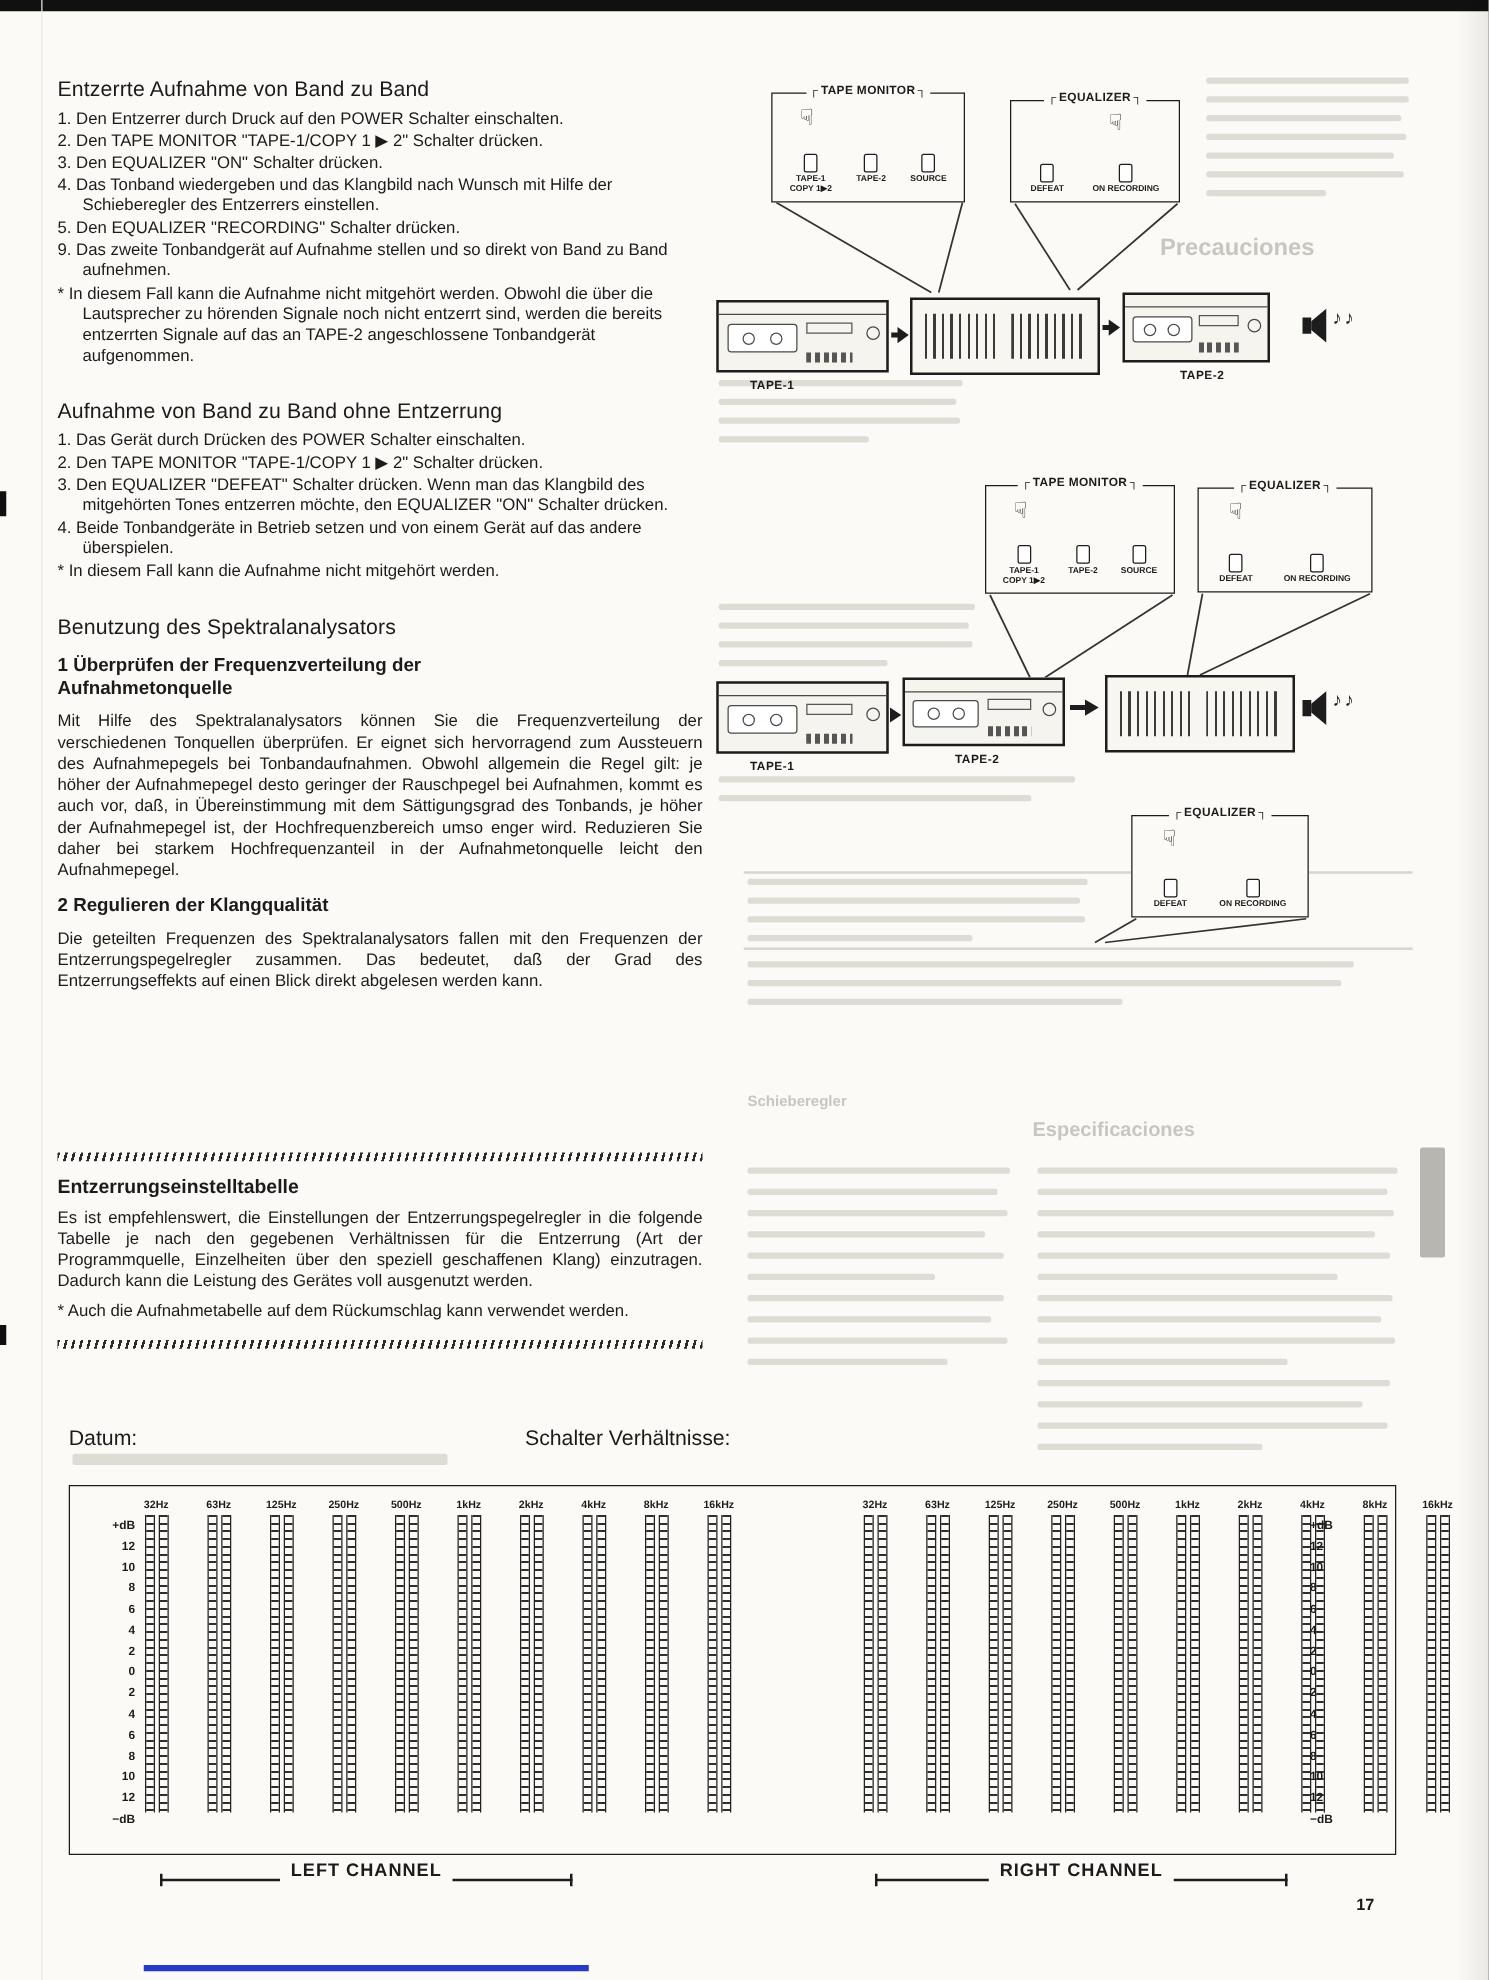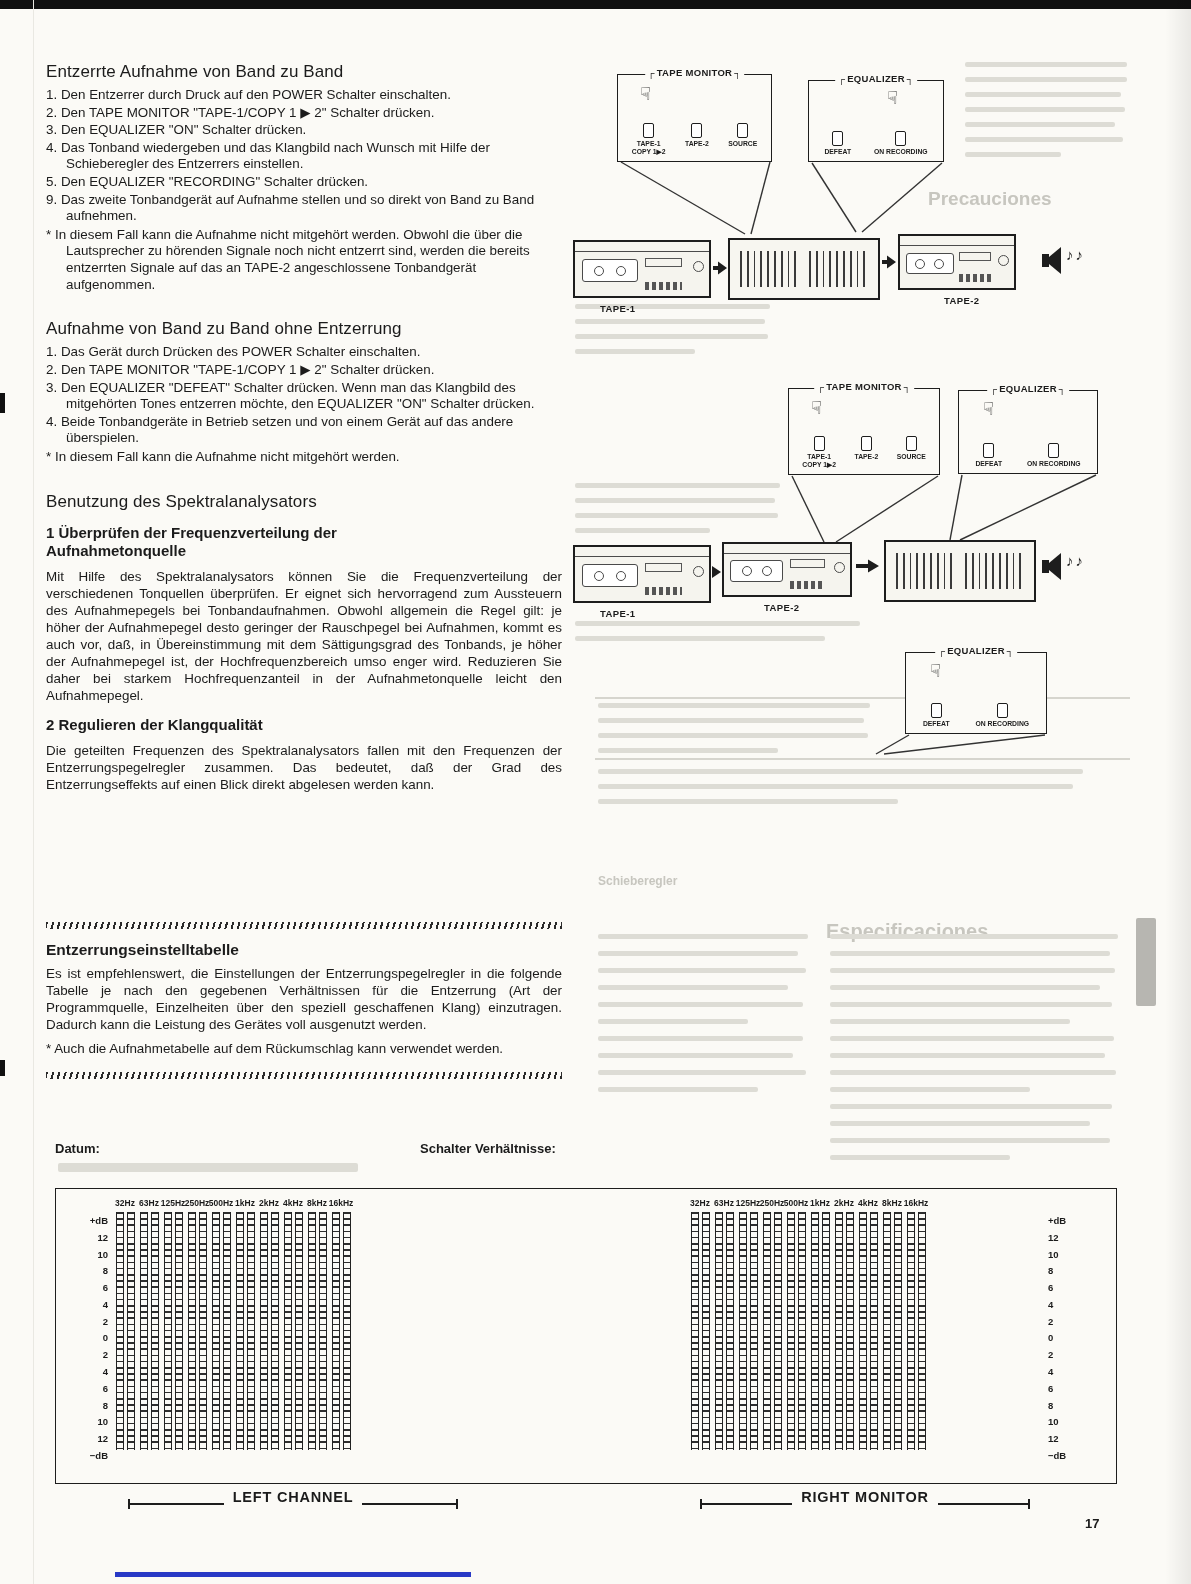--- a/index.html
+++ b/index.html
@@ -17,21 +17,21 @@
   .sec{margin-bottom:26px}
   .sec h1{font-size:17px;font-weight:normal;margin-bottom:5px;letter-spacing:.1px}
   .steps{font-size:13.4px;line-height:1.24}
   .step{padding-left:20px;text-indent:-20px;margin-bottom:1px}
   .note{font-size:13.4px;line-height:1.24;padding-left:20px;text-indent:-20px;margin-top:2px}
   .subhead{font-size:15px;font-weight:bold;white-space:pre-line;margin:12px 0 7px;line-height:1.25}
   .para{font-size:13.4px;line-height:1.27;text-align:justify}
   .squiggle{height:7px;background:repeating-linear-gradient(105deg,#2a2a2a 0 2px,transparent 2px 6px)}
   .tbl-block{position:absolute;left:46px;top:922px;width:516px}
   .tbl-block h1{font-size:15.5px;font-weight:bold;margin:12px 0 6px}
-  .form-label{position:absolute;font-size:13px;font-weight:bold}
+  .form-label{position:absolute;font-size:17px;font-weight:normal}
 
   
   .lines{position:absolute;left:0;top:0;z-index:1;pointer-events:none}
   .ctrl-box{position:absolute;border:1.7px solid #1d1d1d;background:#fbfaf6;z-index:2}
   .ctrl-title{position:absolute;top:-8px;left:50%;transform:translateX(-50%);background:#fbfaf6;padding:0 3px;font-size:9.5px;font-weight:bold;white-space:nowrap;letter-spacing:.3px}
   .ctrl-title::before{content:"┌";margin-right:2px}
   .ctrl-title::after{content:"┐";margin-left:2px}
   .hand{position:absolute;font-size:18px;line-height:1;z-index:3}
   .switch-row{position:absolute;left:4px;right:4px;bottom:5px;display:flex;justify-content:space-around;align-items:flex-start}
   .switch-item{display:flex;flex-direction:column;align-items:center;gap:2px}
@@ -50,21 +50,21 @@
   .notes{position:absolute;font-size:15px;font-weight:bold;letter-spacing:2px;z-index:2}
 
   
   .gbar{position:absolute;height:5px;border-radius:2px;background:#dddcd5;z-index:0}
   .ghost{position:absolute;color:#c7c6bf;font-weight:bold;z-index:0}
   .frule{position:absolute;height:1.5px;background:#d6d5ce;z-index:0}
   .side-tab{position:absolute;left:1136px;top:918px;width:20px;height:88px;background:#b7b6b1;border-radius:2px}
 
   
   .chart{position:absolute;left:55px;top:1188px;width:1062px;height:296px;border:1.9px solid #1d1d1d;background:#fbfaf6;z-index:1}
-  .panel{position:absolute;top:9px;display:flex;gap:2px}
+  .panel{position:absolute;top:9px;display:flex;gap:28px}
   .freq-col{display:flex;flex-direction:column;align-items:center;width:22px}
   .freq-label{font-size:8.5px;font-weight:bold;white-space:nowrap;margin-bottom:4px}
   .ladders{display:flex;gap:3px}
   .ladder{width:8px;height:238px;border-left:1.4px solid #222;border-right:1.4px solid #222;background:repeating-linear-gradient(to bottom,#2e2e2e 0 1.6px,transparent 1.6px 6.2px)}
   .db-scale{position:absolute;top:26px;height:246px;width:26px;display:flex;flex-direction:column;justify-content:space-between;font-size:9.5px;font-weight:bold}
   .db-scale.left{left:26px;text-align:right}
   .db-scale.right{left:992px;text-align:left}
   .chan{position:absolute;top:1489px;display:flex;align-items:flex-end;gap:9px;font-weight:bold;font-size:14.5px;letter-spacing:.8px}
   .cline{flex:1;height:2px;background:#1d1d1d;position:relative}
   .cline.l::before{content:"";position:absolute;left:0;top:-4px;width:2px;height:10px;background:#1d1d1d}
@@ -78,21 +78,21 @@
 
   <div class="scan-top"></div>
   <div class="scan-mark" style="left:0;top:393px;width:5px;height:20px"></div>
   <div class="scan-mark" style="left:0;top:1060px;width:5px;height:16px"></div>
   <div class="scan-bottom"></div>
   <div class="fold"></div>
   <div class="side-tab"></div>
 
   <div class="ghost" style="left:928px;top:188px;font-size:19px">Precauciones</div>
   <div class="ghost" style="left:598px;top:874px;font-size:12px">Schieberegler</div>
-  <div class="ghost" style="left:826px;top:920px;font-size:20px">Especificaciones</div>
+  <div class="ghost" style="left:826px;top:896px;font-size:16px">Especificaciones</div>
   <div class="frule" style="left:595px;top:697px;width:535px"></div>
   <div class="frule" style="left:595px;top:758px;width:535px"></div>
 
   <div class="col-left">
     <div class="sec">
       <h1>Entzerrte Aufnahme von Band zu Band</h1>
       <div class="steps">
           <div class="step">1. Den Entzerrer durch Druck auf den POWER Schalter einschalten.</div>
           <div class="step">2. Den TAPE MONITOR "TAPE-1/COPY 1 ▶ 2" Schalter drücken.</div>
           <div class="step">3. Den EQUALIZER "ON" Schalter drücken.</div>
@@ -477,21 +477,21 @@
         <div class="scale-item">−dB</div>
       </div>
   </div>
   <div class="chan" style="left:128px;width:330px">
     <div class="cline l"></div>
     <span>LEFT CHANNEL</span>
     <div class="cline r"></div>
   </div>
   <div class="chan" style="left:700px;width:330px">
     <div class="cline l"></div>
-    <span>RIGHT MONITOR</span>
+    <span>RIGHT CHANNEL</span>
     <div class="cline r"></div>
   </div>
 
   <div class="page-num">17</div>
   <div class="edge-shade"></div>
 <div class="gbar" style="left: 965px; top: 62px; width: 162px;"></div>
     <div class="gbar" style="left: 965px; top: 77px; width: 162px;"></div>
     <div class="gbar" style="left: 965px; top: 92px; width: 156px;"></div>
     <div class="gbar" style="left: 965px; top: 107px; width: 160px;"></div>
     <div class="gbar" style="left: 965px; top: 122px; width: 150px;"></div>

